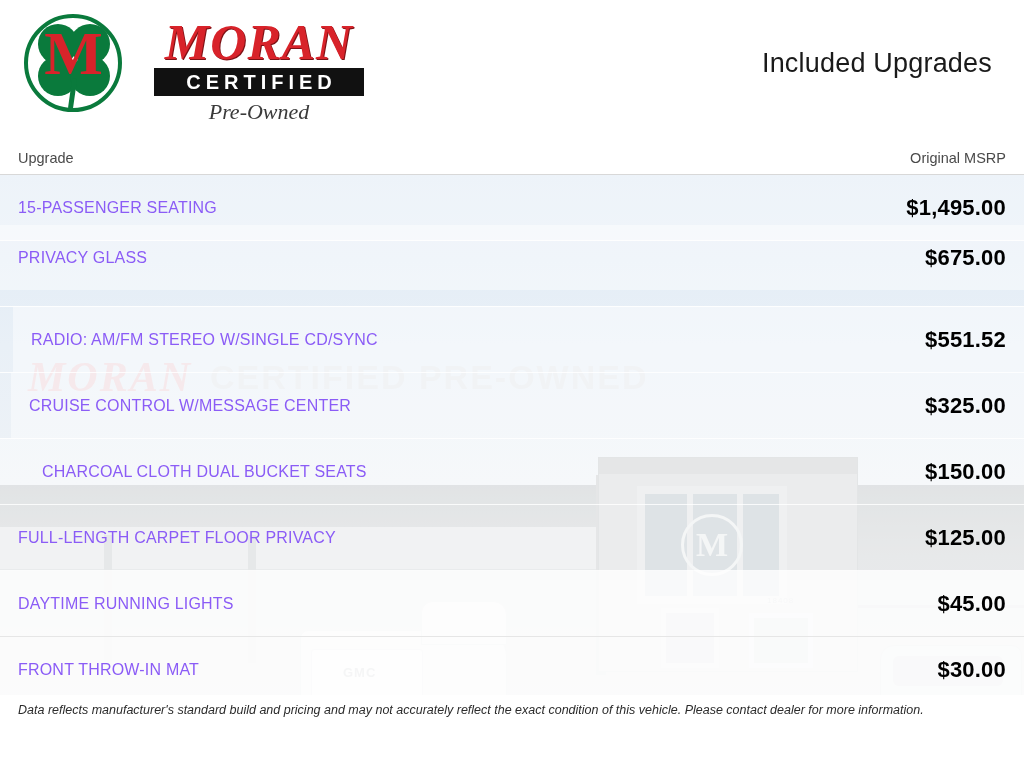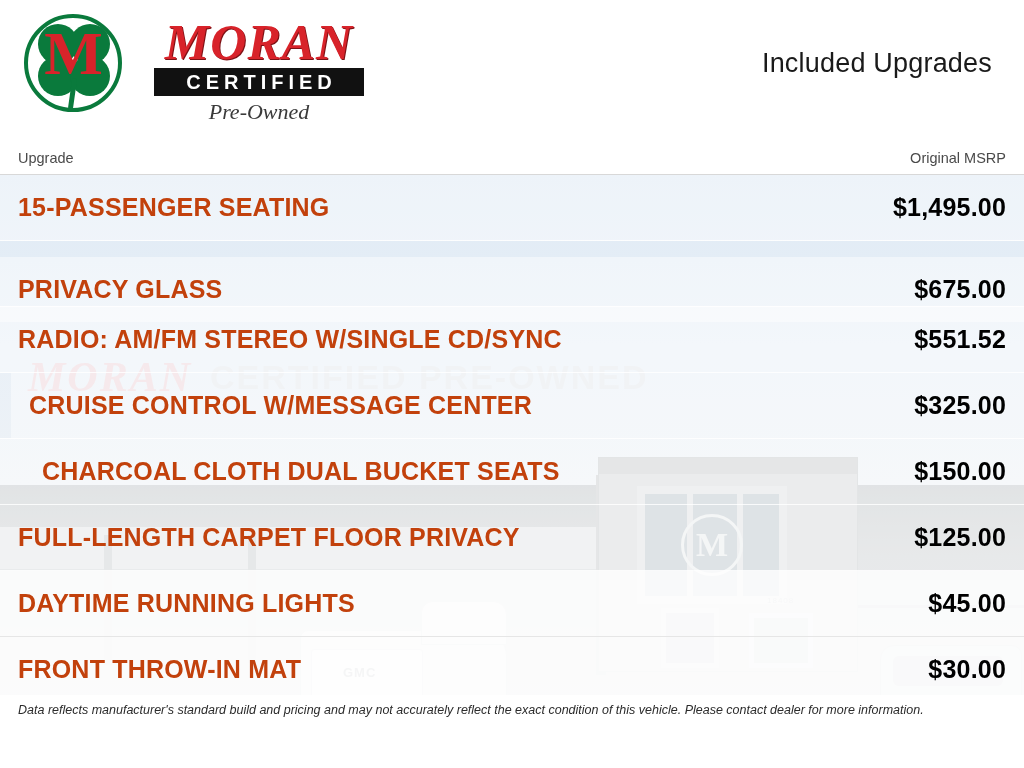--- a/index.html
+++ b/index.html
@@ -399,27 +399,26 @@
     padding: 0 18px;
     box-sizing: border-box;
   }
   .row.alt {
     background: rgba(255,255,255,0.45);
   }
   .row.plain {
     background: rgba(255,255,255,0.88);
   }
   .row-label {
-    font-size: 25px;
-    color: #c2410c;
+    font-size: 16px;
+    color: #8b5cf6;
     letter-spacing: 0.2px;
-    font-weight: bold;
   }
   .row-price {
-    font-size: 25px;
+    font-size: 22px;
     font-weight: bold;
     color: #000000;
     letter-spacing: 0.2px;
   }
   .row-sep {
     position: absolute;
     left: 0; right: 0;
     height: 1px;
     background: rgba(255,255,255,0.9);
   }
@@ -516,27 +515,27 @@
       </div>
     </div>
 
     <div class="rows">
       <div class="row alt" style="top:0px;">
         <div class="row-label">15-PASSENGER SEATING</div>
         <div class="row-price">$1,495.00</div>
       </div>
       <div class="row-sep" style="top:65px;"></div>
 
-      <div class="row alt" style="top:82px;">
+      <div class="row alt" style="top:50px;">
         <div class="row-label">PRIVACY GLASS</div>
         <div class="row-price">$675.00</div>
       </div>
       <div class="row-sep" style="top:131px;"></div>
 
-      <div class="row alt" style="top:132px;">
+      <div class="row alt" style="top:132px;margin-left:13px;">
         <div class="row-label">RADIO: AM/FM STEREO W/SINGLE CD/SYNC</div>
         <div class="row-price">$551.52</div>
       </div>
       <div class="row-sep" style="top:197px;"></div>
 
       <div class="row alt" style="top:198px;margin-left:11px;">
         <div class="row-label">CRUISE CONTROL W/MESSAGE CENTER</div>
         <div class="row-price">$325.00</div>
       </div>
       <div class="row-sep" style="top:263px;"></div>

